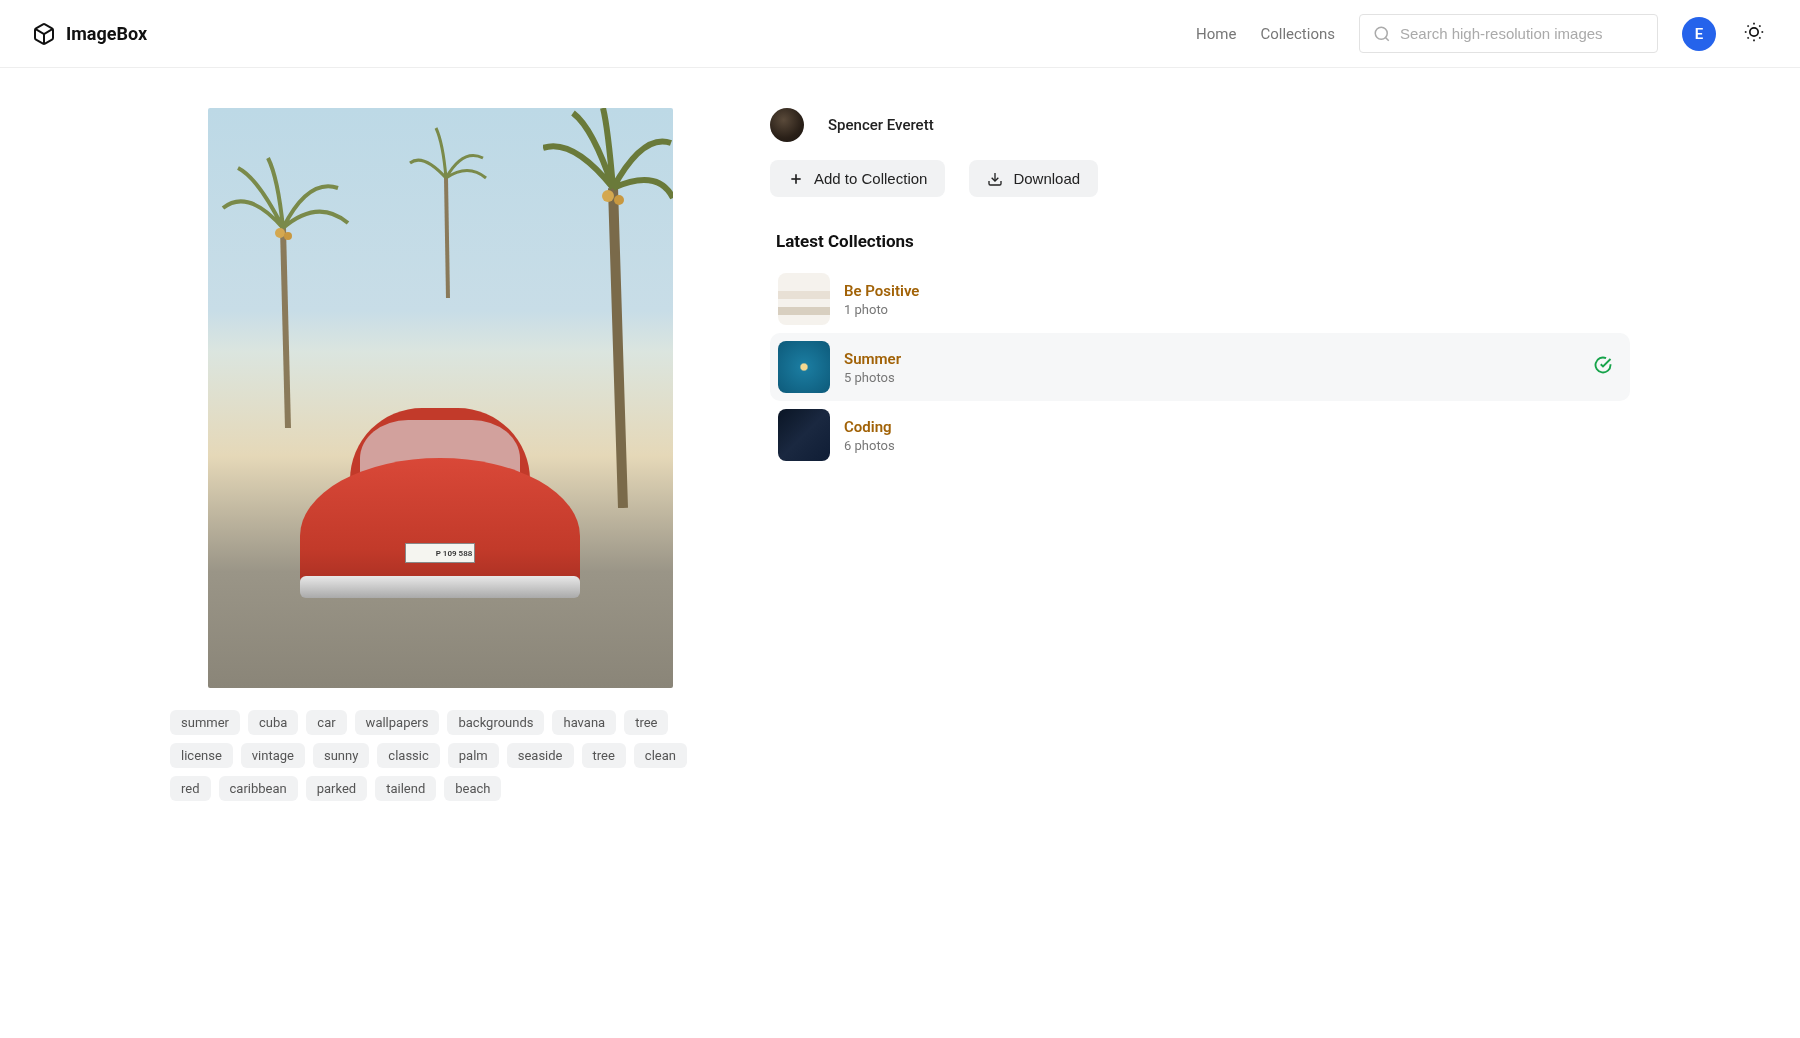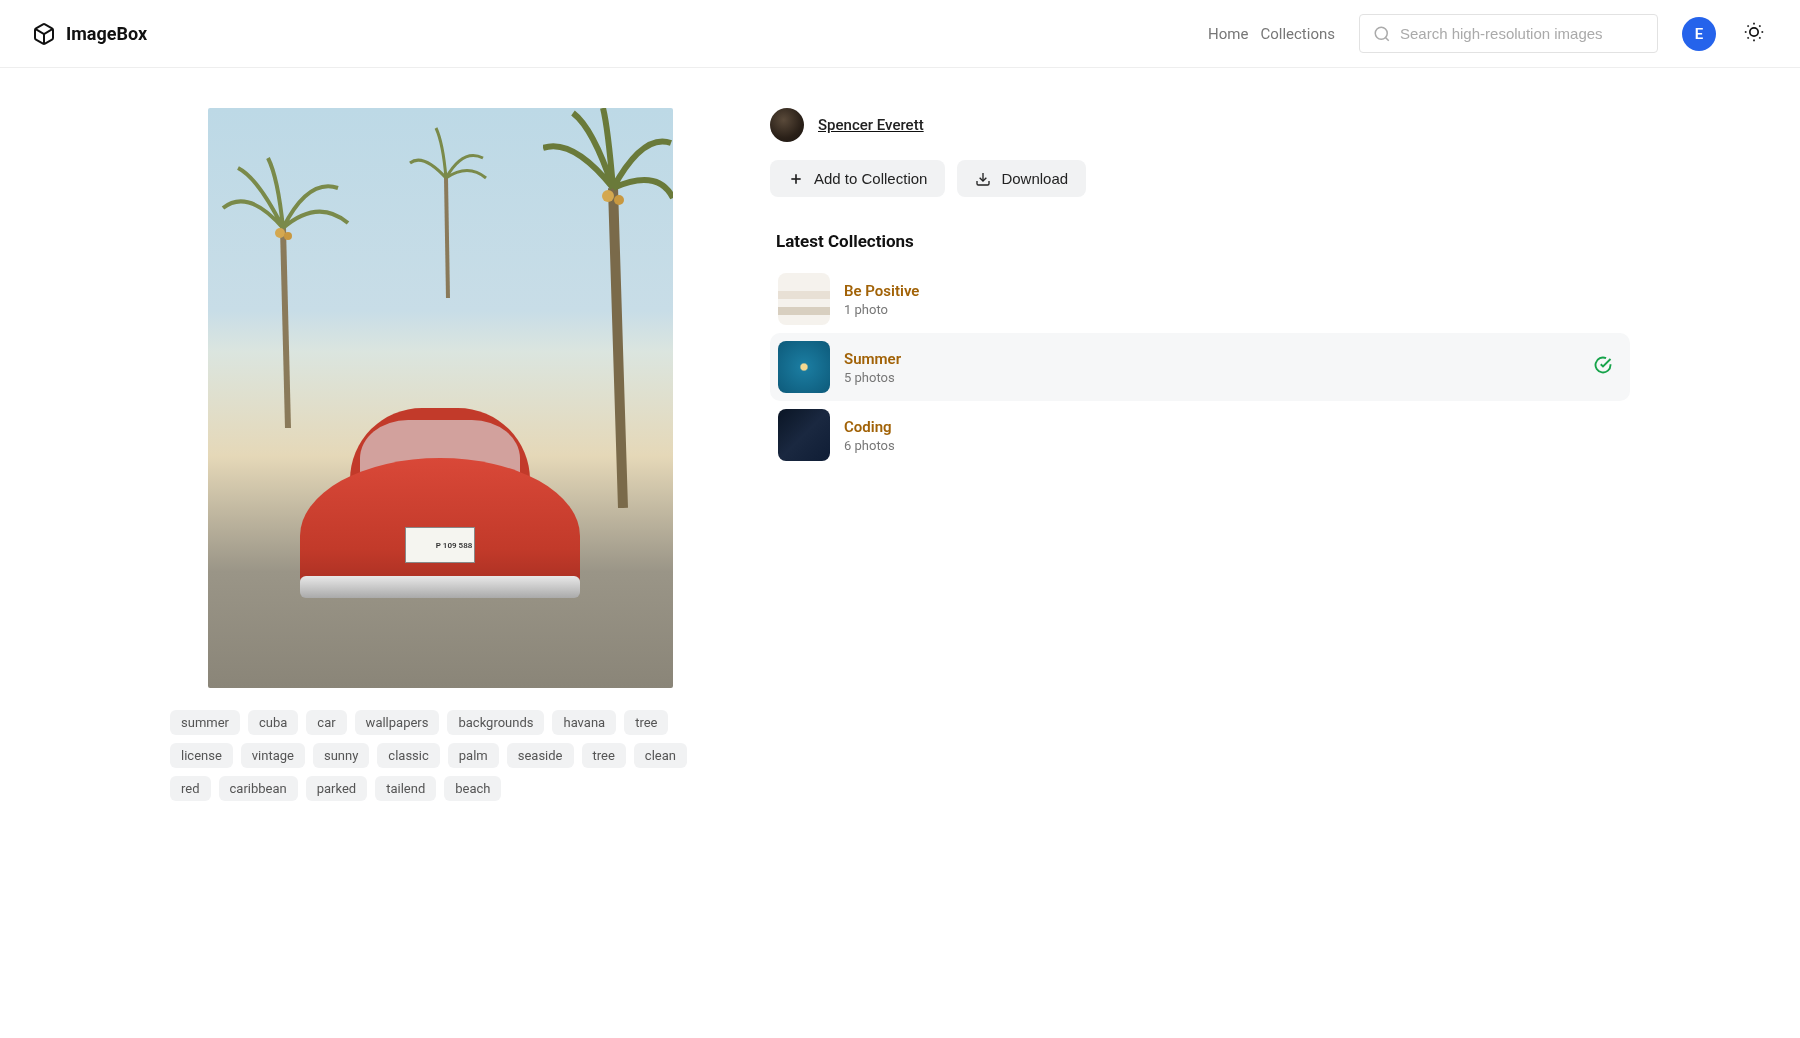--- a/index.html
+++ b/index.html
@@ -1,50 +1,50 @@
 <!DOCTYPE html>
 <html><head>
 <meta charset="utf-8">
 <style>
 * { margin: 0; padding: 0; box-sizing: border-box; }
 body { font-family: -apple-system, BlinkMacSystemFont, "Segoe UI", Roboto, Helvetica, Arial, sans-serif; background: #fff; color: #111; }
 .header { display: flex; align-items: center; justify-content: space-between; padding: 14px 32px; border-bottom: 1px solid #eee; }
 .brand { display: flex; align-items: center; gap: 10px; font-weight: 700; font-size: 18px; }
 .brand svg { width: 24px; height: 24px; }
 .nav-right { display: flex; align-items: center; gap: 24px; }
-.nav-links { display: flex; gap: 12px; }
+.nav-links { display: flex; gap: 24px; }
 .nav-links a { color: #777; text-decoration: none; font-size: 15px; }
 .search-wrap { position: relative; }
 .search-wrap svg { position: absolute; left: 14px; top: 50%; transform: translateY(-50%); width: 18px; height: 18px; color: #aaa; }
 .search-input { width: 299px; padding: 10px 11px 10px 40px; border: 1px solid #e2e2e2; border-radius: 4px; font-size: 15px; outline: none; color: #333; }
 .search-input::placeholder { color: #aaa; }
 .avatar-badge { width: 34px; height: 34px; border-radius: 50%; background: #2563eb; color: #fff; display: flex; align-items: center; justify-content: center; font-weight: 600; font-size: 15px; }
 .theme-btn { background: none; border: none; cursor: pointer; padding: 4px; color: #111; }
 .theme-btn svg { width: 20px; height: 20px; }
 .main { display: flex; gap: 60px; padding: 40px 170px; align-items: flex-start; }
 .left { width: 540px; flex-shrink: 0; }
 .photo { width: 465px; height: 580px; margin: 0 auto; border-radius: 2px; position: relative; overflow: hidden; background: linear-gradient(to bottom, #bdd9e6 0%, #c8dde7 35%, #dbe5df 42%, #e5d8b8 60%, #9a9587 80%, #8a8578 100%); }
 .palm { position: absolute; }
 .palm1 { left: 10px; top: 20px; width: 140px; height: 300px; }
 .palm2 { left: 200px; top: 10px; width: 80px; height: 180px; }
 .palm3 { right: 0; top: 0; width: 130px; height: 400px; }
 .car { position: absolute; bottom: 80px; left: 50%; transform: translateX(-50%); width: 280px; height: 200px; }
 .car-body { position: absolute; bottom: 20px; width: 100%; height: 130px; background: linear-gradient(to bottom, #d94838 0%, #c23a2a 70%, #a82f22 100%); border-radius: 50% 50% 8% 8% / 60% 60% 8% 8%; }
 .car-roof { position: absolute; top: 0; left: 50px; width: 180px; height: 90px; background: #c23a2a; border-radius: 40% 40% 0 0 / 80% 80% 0 0; }
 .car-window { position: absolute; top: 12px; left: 60px; width: 160px; height: 55px; background: rgba(220,230,235,0.6); border-radius: 30% 30% 0 0 / 70% 70% 0 0; }
 .car-bumper { position: absolute; bottom: 10px; width: 100%; height: 22px; background: linear-gradient(to bottom, #e8e8e8, #aaa); border-radius: 6px; }
-.plate { position: absolute; bottom: 45px; left: 50%; transform: translateX(-50%); width: 70px; height: 36px; background: #f5f5f0; border: 1px solid #888; font-size: 8px; display: flex; align-items: center; justify-content: center; color: #333; font-weight: 600; padding-left: 28px; }
+.plate { position: absolute; bottom: 45px; left: 50%; transform: translateX(-50%); width: 70px; height: 20px; background: #f5f5f0; border: 1px solid #888; font-size: 8px; display: flex; align-items: center; justify-content: center; color: #333; font-weight: 600; padding-left: 28px; }
 .tags { display: flex; flex-wrap: wrap; gap: 8px; margin-top: 22px; }
 .tag { background: #f1f2f3; color: #555; padding: 5px 11px; border-radius: 6px; font-size: 13px; cursor: pointer; }
 .right { flex: 1; min-width: 0; }
-.author { display: flex; align-items: center; gap: 14px; text-decoration: underline; }
+.author { display: flex; align-items: center; gap: 24px; }
 .author-avatar { width: 34px; height: 34px; border-radius: 50%; background: radial-gradient(circle at 40% 35%, #5a4a3a 0%, #2a2018 60%, #1a1410 100%); }
 .author-name { font-size: 15px; font-weight: 500; color: #222; }
 .pub { margin-top: 18px; font-size: 14px; color: #555; }
-.actions { display: flex; gap: 12px; margin-top: 18px; }
+.actions { display: flex; gap: 24px; margin-top: 18px; }
 .btn { display: flex; align-items: center; gap: 10px; background: #f1f2f3; border: none; padding: 10px 18px; border-radius: 8px; font-size: 15px; font-weight: 500; color: #222; cursor: pointer; }
 .btn svg { width: 16px; height: 16px; }
 .latest-title { margin-top: 34px; font-size: 17px; font-weight: 700; color: #111; padding-left: 6px; }
 .collections { margin-top: 14px; display: flex; flex-direction: column; }
 .coll-item { display: flex; align-items: center; gap: 14px; padding: 8px; border-radius: 10px; cursor: pointer; }
 .coll-item.selected { background: #f6f7f8; }
 .coll-thumb { width: 52px; height: 52px; border-radius: 8px; flex-shrink: 0; }
 .thumb-1 { background: linear-gradient(to bottom, #f5f2ed 35%, #e8e0d5 35%, #e8e0d5 50%, #f5f2ed 50%, #f5f2ed 65%, #d8cfc0 65%, #d8cfc0 80%, #f5f2ed 80%); }
 .thumb-2 { background: radial-gradient(circle at 50% 50%, #f5d890 0%, #f5d890 8%, #1a7a9e 12%, #0d5a7a 100%); }
 .thumb-3 { background: linear-gradient(135deg, #0a1525 0%, #1a2840 50%, #0f1d35 100%); }

